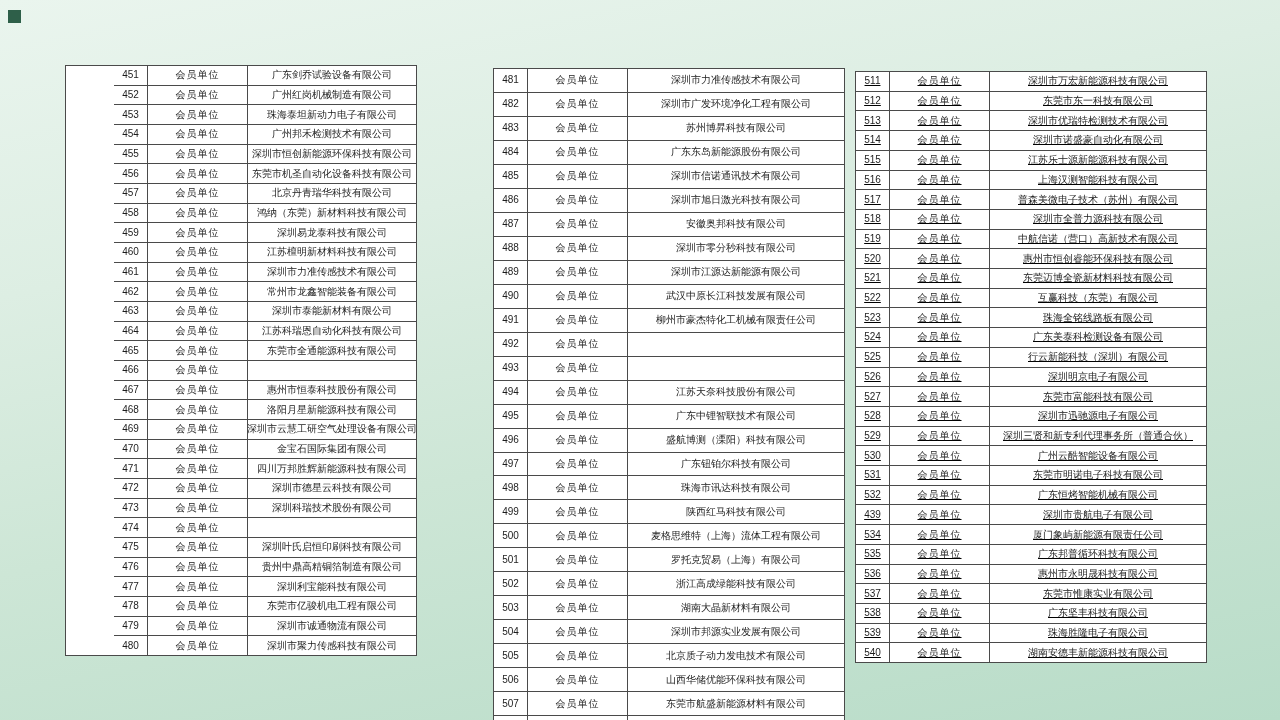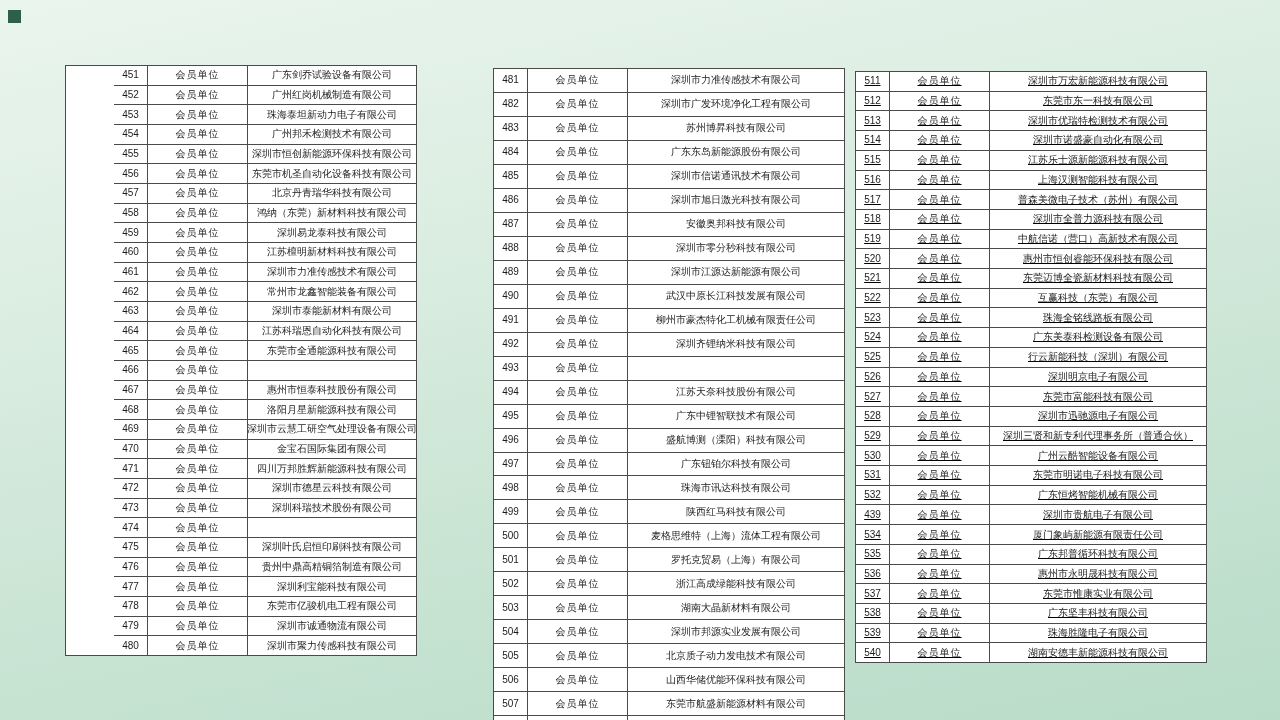--- a/index.html
+++ b/index.html
@@ -254,21 +254,20 @@
       <div class="cell name">武汉中原长江科技发展有限公司</div>
     </div>
     <div class="row">
       <div class="cell no">491</div>
       <div class="cell type">会员单位</div>
       <div class="cell name">柳州市豪杰特化工机械有限责任公司</div>
     </div>
     <div class="row">
       <div class="cell no">492</div>
       <div class="cell type">会员单位</div>
-      <div class="cell name">深圳齐锂纳米科技有限公司</div>
     </div>
     <div class="row">
       <div class="cell no">493</div>
       <div class="cell type">会员单位</div>
     </div>
     <div class="row">
       <div class="cell no">494</div>
       <div class="cell type">会员单位</div>
       <div class="cell name">江苏天奈科技股份有限公司</div>
     </div>

